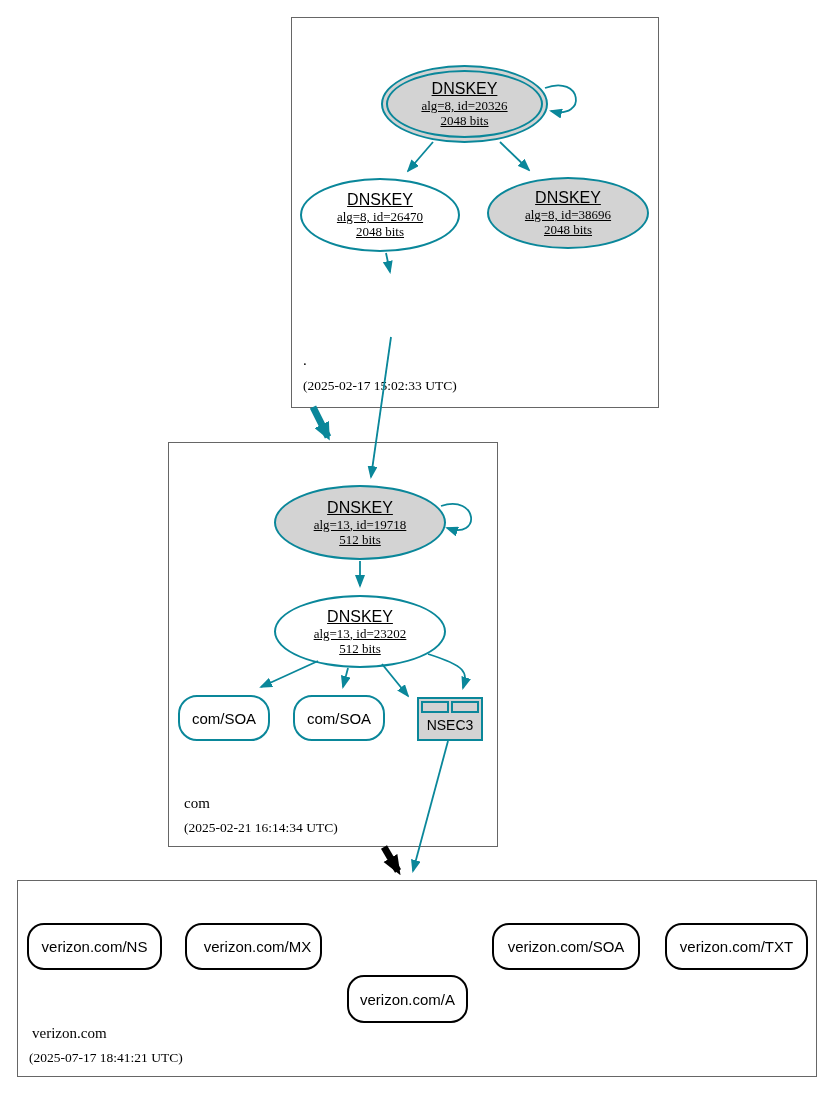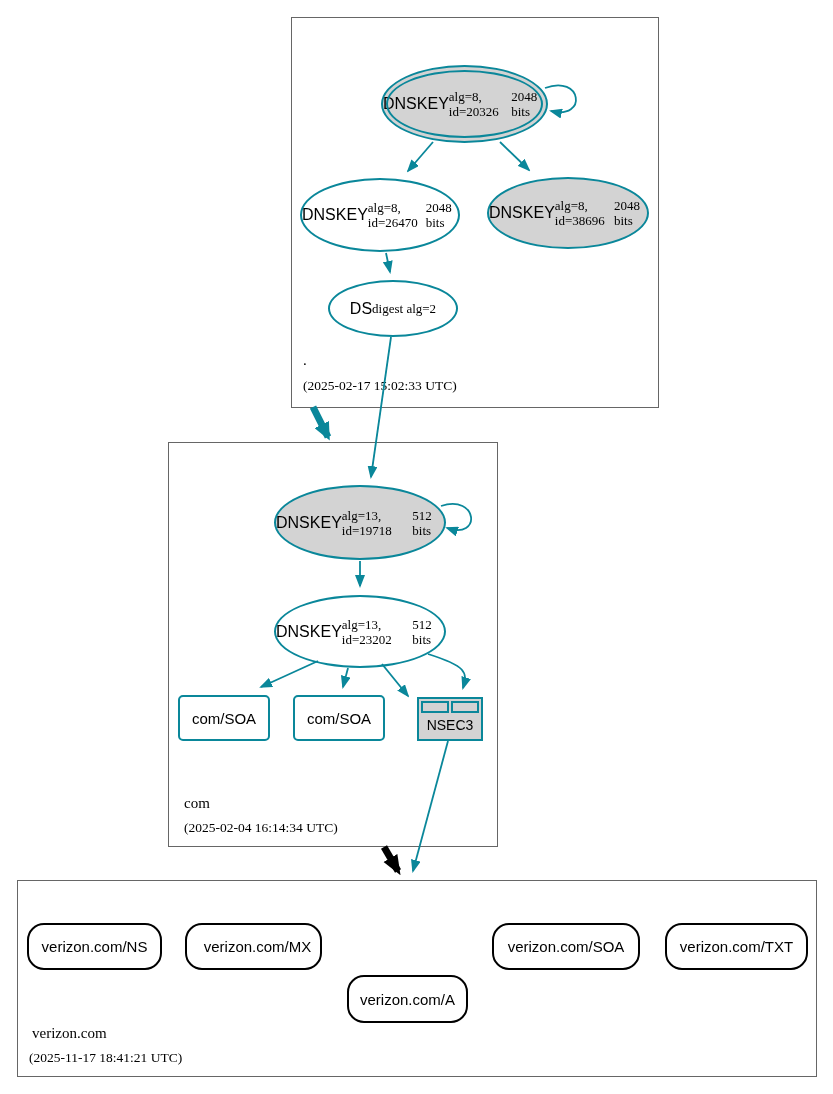--- a/index.html
+++ b/index.html
@@ -34,23 +34,24 @@
     font-size:13.5px;
     color:#000;
     white-space:nowrap;
   }
   .ellipse{
     position:absolute;
     border:2px solid var(--teal);
     border-radius:50%;
     background:#fff;
     box-sizing:border-box;
-    display:flex;flex-direction:row;
+    display:flex;flex-direction:column;
     align-items:center;justify-content:center;
     z-index:1;
+    text-decoration:underline;
   }
   .ellipse.gray{background:var(--nodefill);}
   .ellipse.double::before{
     content:"";
     position:absolute;
     inset:3px;
     border:2px solid var(--teal);
     border-radius:50%;
     pointer-events:none;
   }
@@ -58,21 +59,21 @@
     font-family:"Liberation Sans", sans-serif;
     font-size:16px;line-height:18px;color:#000;
   }
   .ndetail{
     font-family:"Liberation Serif", serif;
     font-size:13px;line-height:15px;color:#000000;
   }
   .rrset{
     position:absolute;
     border:2px solid var(--teal);
-    border-radius:5px;
+    border-radius:19px;
     background:#fff;
     box-sizing:border-box;
     display:flex;align-items:center;justify-content:center;
     font-family:"Liberation Sans", sans-serif;
     font-size:15px;color:#000;
     z-index:1;
   }
   .rrset.insecure{border-color:#000;border-radius:17px;}
   .nsec3{
     position:absolute;
@@ -112,24 +113,20 @@
     <div class="ndetail">alg=8, id=26470</div>
     <div class="ndetail">2048 bits</div>
   </div>
 
   <div class="ellipse gray" style="left:487px;top:177px;width:162px;height:72px;">
     <div class="ntitle">DNSKEY</div>
     <div class="ndetail">alg=8, id=38696</div>
     <div class="ndetail">2048 bits</div>
   </div>
 
-  <div class="ellipse" style="left:328px;top:280px;width:130px;height:57px;">
-    <div class="ntitle">DS</div>
-    <div class="ndetail">digest alg=2</div>
-  </div>
 
   <div class="zone-label" style="left:303px;top:352px;">.</div>
   <div class="zone-ts" style="left:303px;top:378px;">(2025-02-17 15:02:33 UTC)</div>
 
   <div class="zone-box" style="left:168px;top:442px;width:330px;height:405px;"></div>
 
   <div class="ellipse gray" style="left:274px;top:485px;width:172px;height:75px;">
     <div class="ntitle">DNSKEY</div>
     <div class="ndetail">alg=13, id=19718</div>
     <div class="ndetail">512 bits</div>
@@ -147,32 +144,32 @@
 
   <div class="nsec3" style="left:417px;top:697px;width:66px;height:44px;">
     <div class="nsec3-cells">
       <div class="nsec3-cell"></div>
       <div class="nsec3-cell"></div>
     </div>
     <div class="nsec3-label">NSEC3</div>
   </div>
 
   <div class="zone-label" style="left:184px;top:795px;">com</div>
-  <div class="zone-ts" style="left:184px;top:820px;">(2025-02-04 16:14:34 UTC)</div>
+  <div class="zone-ts" style="left:184px;top:820px;">(2025-02-21 16:14:34 UTC)</div>
 
   <div class="zone-box" style="left:17px;top:880px;width:800px;height:197px;"></div>
 
   <div class="rrset insecure" style="left:27px;top:923px;width:135px;height:47px;">verizon.com/NS</div>
   <div class="rrset insecure" style="left:185px;top:923px;width:137px;height:47px;padding-left:8px;">verizon.com/MX</div>
   <div class="rrset insecure" style="left:347px;top:975px;width:121px;height:48px;">verizon.com/A</div>
   <div class="rrset insecure" style="left:492px;top:923px;width:148px;height:47px;">verizon.com/SOA</div>
   <div class="rrset insecure" style="left:665px;top:923px;width:143px;height:47px;">verizon.com/TXT</div>
 
   <div class="zone-label" style="left:32px;top:1025px;">verizon.com</div>
-  <div class="zone-ts" style="left:29px;top:1050px;">(2025-11-17 18:41:21 UTC)</div>
+  <div class="zone-ts" style="left:29px;top:1050px;">(2025-07-17 18:41:21 UTC)</div>
 
   <svg id="edges" viewBox="0 0 833 1094">
     <defs>
       <marker id="ah" markerUnits="userSpaceOnUse" markerWidth="13" markerHeight="10" refX="11" refY="5" orient="auto">
         <path d="M0,0 L13,5 L0,10 z" class="fill-teal" fill="#0a879a"></path>
       </marker>
       <marker id="ah-big-teal" markerUnits="userSpaceOnUse" markerWidth="18" markerHeight="16" refX="14" refY="8" orient="auto">
         <path d="M0,0 L18,8 L0,16 z" class="fill-teal" fill="#0a879a"></path>
       </marker>
       <marker id="ah-big-black" markerUnits="userSpaceOnUse" markerWidth="20" markerHeight="18" refX="15" refY="9" orient="auto">

